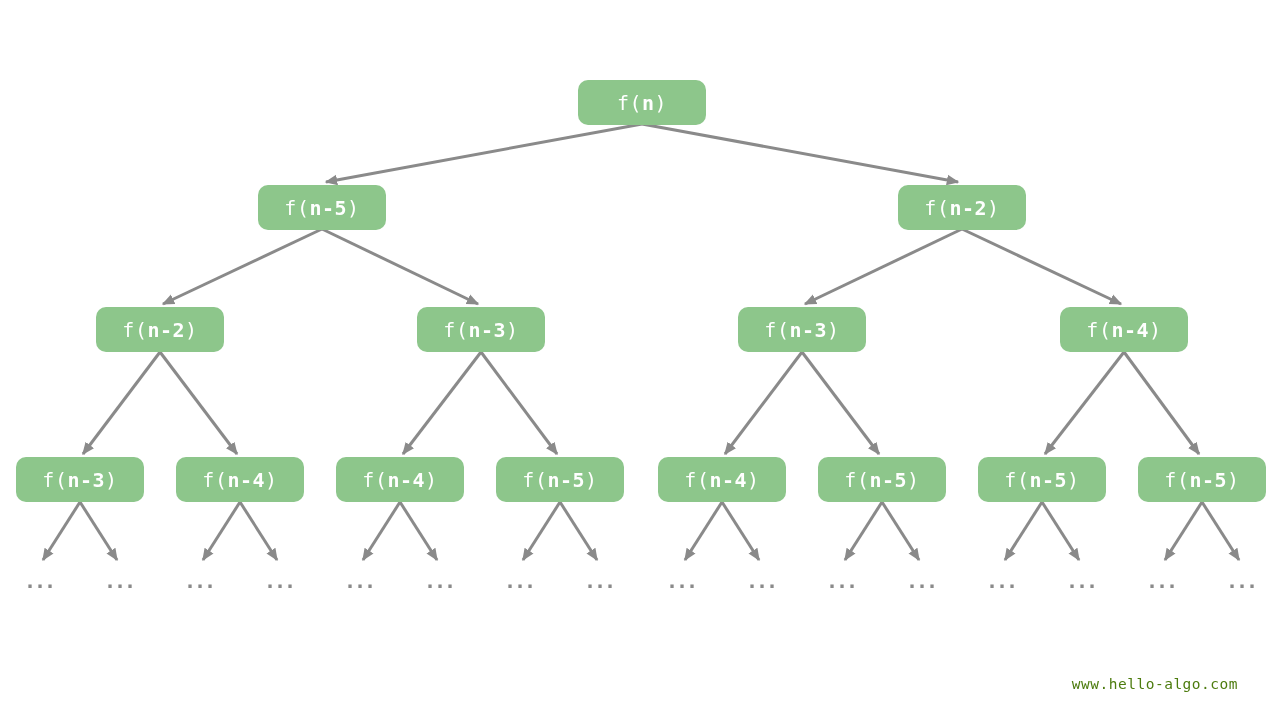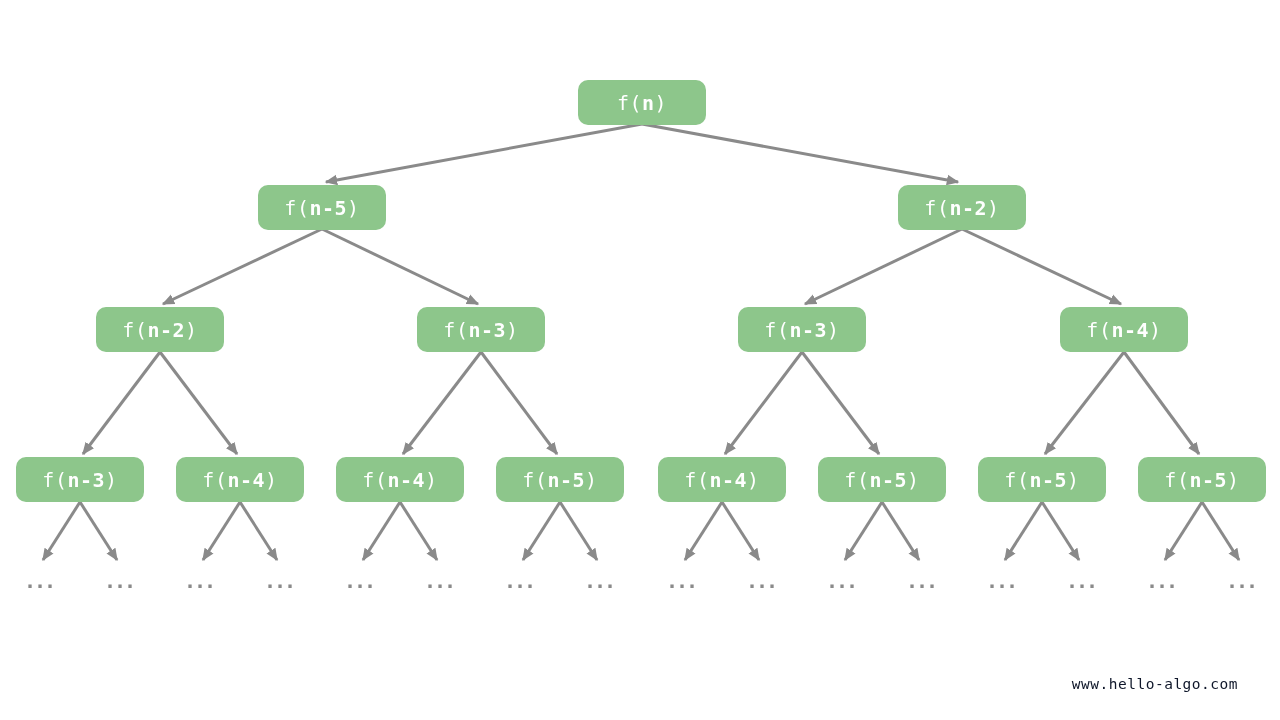--- a/index.html
+++ b/index.html
@@ -29,21 +29,21 @@
     line-height:22px;
     text-align:center;
     color:#8a8a8a;
     font-size:20px;
     font-weight:700;
     letter-spacing:-2px;
   }
   .watermark{
     position:absolute;
     right:42px;top:676px;
-    color:#0f172a;
+    color:#4d7c0f;
     font-size:14.5px;
     letter-spacing:0.5px;
   }
 </style>
 </head>
 <body>
 
 <div class="canvas">
 
   <svg class="edges" viewBox="0 0 1280 720" xmlns="http://www.w3.org/2000/svg">

